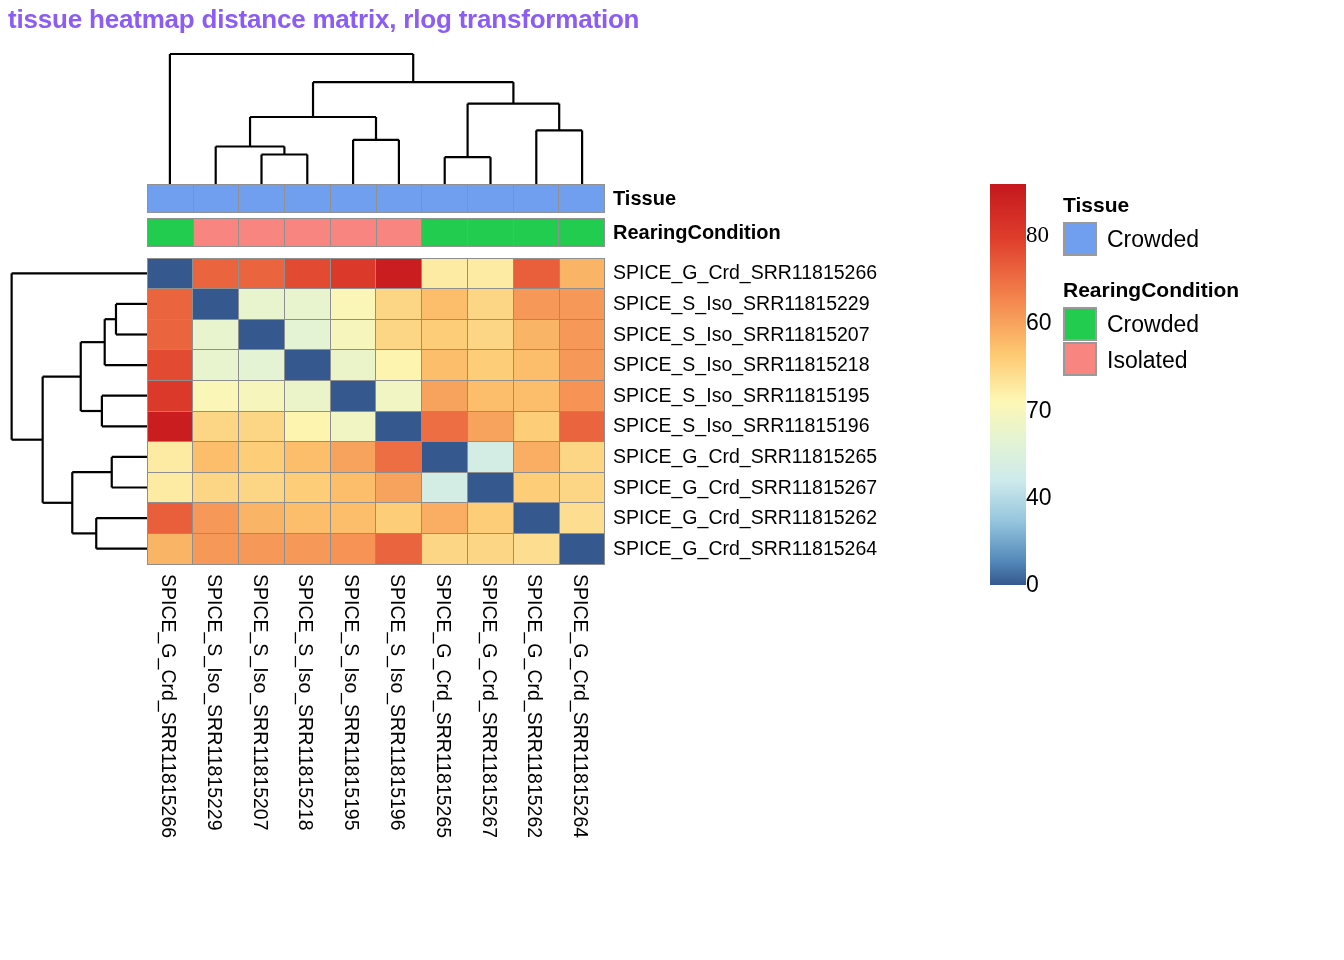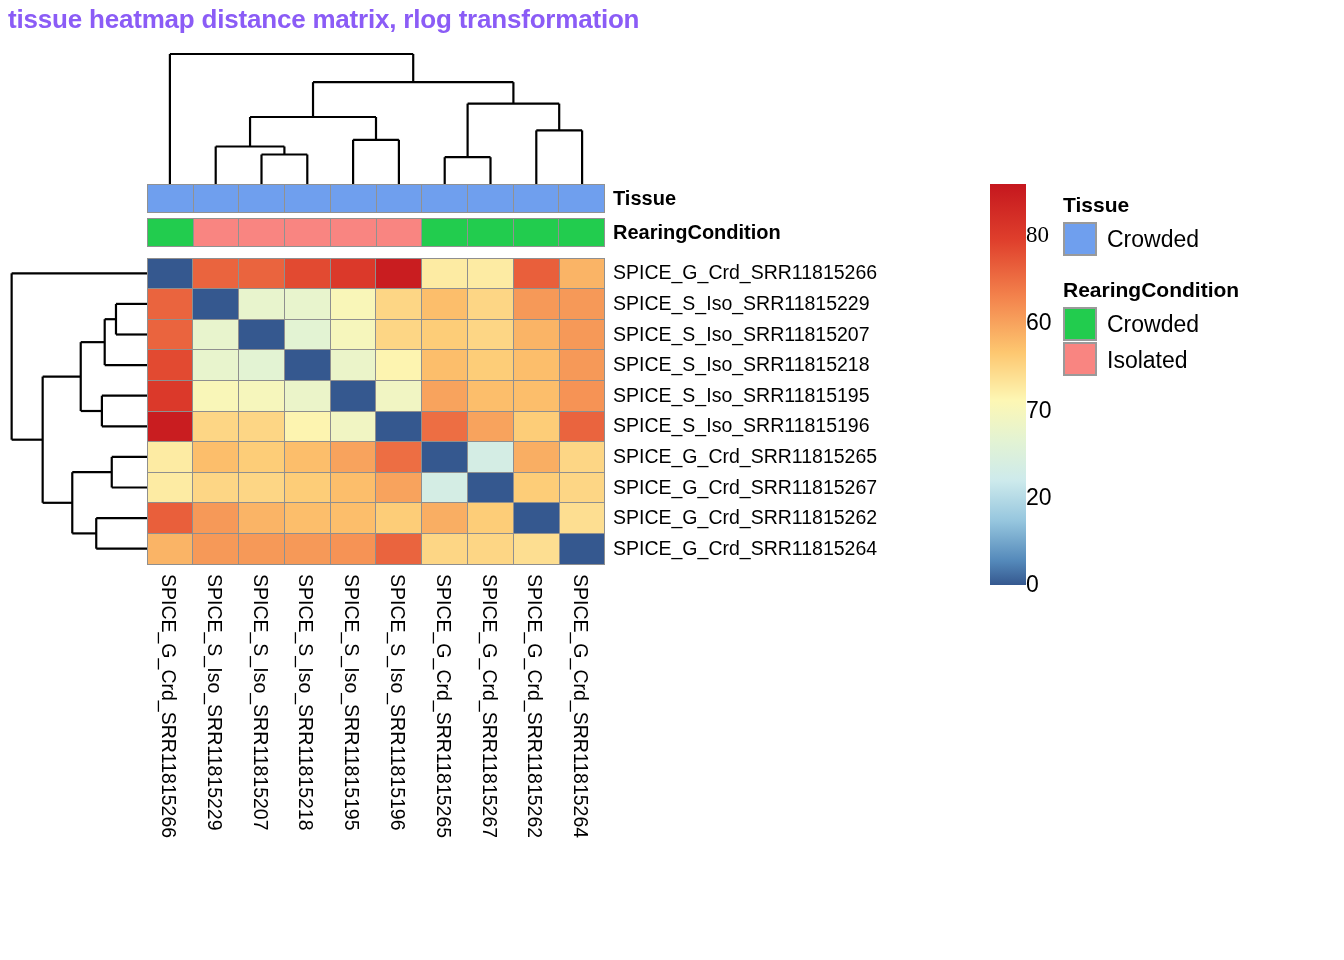--- a/index.html
+++ b/index.html
@@ -314,21 +314,21 @@
       <div class="collabel" style="left: 443.1px; top: 2px;">SPICE_G_Crd_SRR11815264</div>
     </div>
 
   <div class="cbar" id="colorbar" style="left:990px; top:184px; width:36px; height:401px;">
     <div class="cbar-grad" id="cbar-grad" style="width: 36px; height: 401px; background: linear-gradient(rgb(197, 23, 30) 0%, rgb(223, 63, 44) 14%, rgb(243, 130, 76) 28%, rgb(253, 199, 112) 42%, rgb(253, 247, 180) 54%, rgb(227, 243, 211) 64%, rgb(205, 234, 236) 74%, rgb(150, 198, 222) 84%, rgb(84, 137, 186) 94%, rgb(53, 88, 143) 100%);"></div>
   </div>
   <div id="cbar-ticks" style="position:absolute; left:1026px; top:184px; width:50px; height:401px;">
       <div class="cbar-tick" style="top: 38.3043px; left: 0px; font-family: Liberation Serif, serif;">80</div>
       <div class="cbar-tick" style="top: 125.478px; left: 0px;">60</div>
       <div class="cbar-tick" style="top: 212.652px; left: 0px;">70</div>
-      <div class="cbar-tick" style="top: 299.826px; left: 0px;">20</div>
+      <div class="cbar-tick" style="top: 299.826px; left: 0px;">40</div>
       <div class="cbar-tick" style="top: 387px; left: 0px;">0</div>
     </div>
 
   <div class="legend" id="legend-tissue" style="left:1063px; top:193px;">
     <div class="legend-title">Tissue</div>
     <div class="legend-stack" id="legend-tissue-items">
         <div class="legend-item">
           <div class="legend-swatch" style="background: rgb(111, 159, 238);"></div>
           <div class="legend-text">Crowded</div>
         </div>

